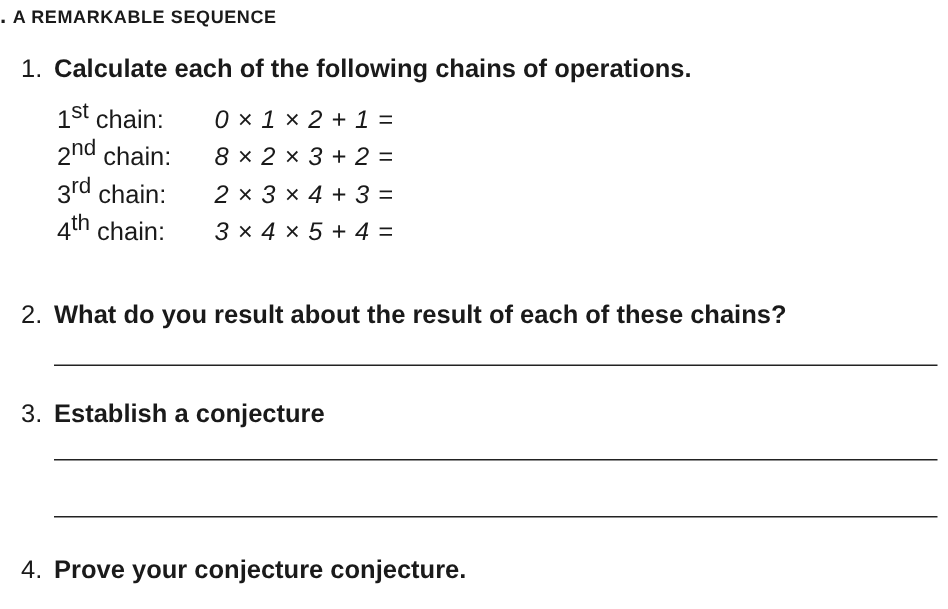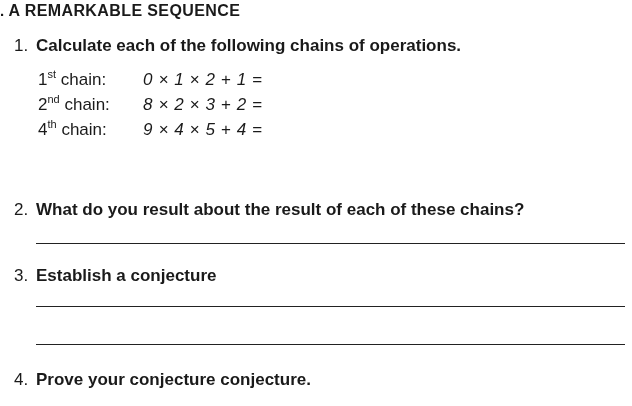--- a/index.html
+++ b/index.html
@@ -29,21 +29,21 @@
     top: 2px;
     font-size: 14px;
     font-weight: bold;
     letter-spacing: 0.2px;
     white-space: nowrap;
   }
   .heading .num {
     font-size: 15px;
   }
   .heading .ttl {
-    font-size: 16px;
+    font-size: 12px;
     letter-spacing: 0.4px;
     margin-top: 35px;
   }
 
   
   .item {
     position: absolute;
     display: flex;
     align-items: baseline;
     font-size: 17px;
@@ -75,21 +75,21 @@
     display: flex;
     align-items: baseline;
     height: 25px;
     white-space: nowrap;
   }
   .chain-label {
     width: 105px;
     flex: 0 0 105px;
   }
   .chain-label sup {
-    font-size: 11px;
+    font-size: 15px;
     vertical-align: super;
     line-height: 0;
   }
   .chain-expr {
     letter-spacing: 0.6px;
     font-style: italic;
   }
 
   
   .rule {
@@ -119,22 +119,26 @@
   <div class="chains">
     <div class="chain-row">
       <span class="chain-label"><span>1</span><sup>st</sup><span> chain:</span></span>
       <span class="chain-expr">0 × 1 × 2 + 1 =</span>
     </div>
     <div class="chain-row">
       <span class="chain-label"><span>2</span><sup>nd</sup><span> chain:</span></span>
       <span class="chain-expr">8 × 2 × 3 + 2 =</span>
     </div>
     <div class="chain-row">
+      <span class="chain-label"><span>3</span><sup>rd</sup><span> chain:</span></span>
+      <span class="chain-expr">2 × 3 × 4 + 3 =</span>
+    </div>
+    <div class="chain-row">
       <span class="chain-label"><span>4</span><sup>th</sup><span> chain:</span></span>
-      <span class="chain-expr">9 × 4 × 5 + 4 =</span>
+      <span class="chain-expr">3 × 4 × 5 + 4 =</span>
     </div>
   </div>
 
   <div class="item" id="q2">
     <span class="marker">2.</span>
     <span class="text">What do you result about the result of each of these chains?</span>
   </div>
 
   <div class="rule" id="rule1"></div>
 

